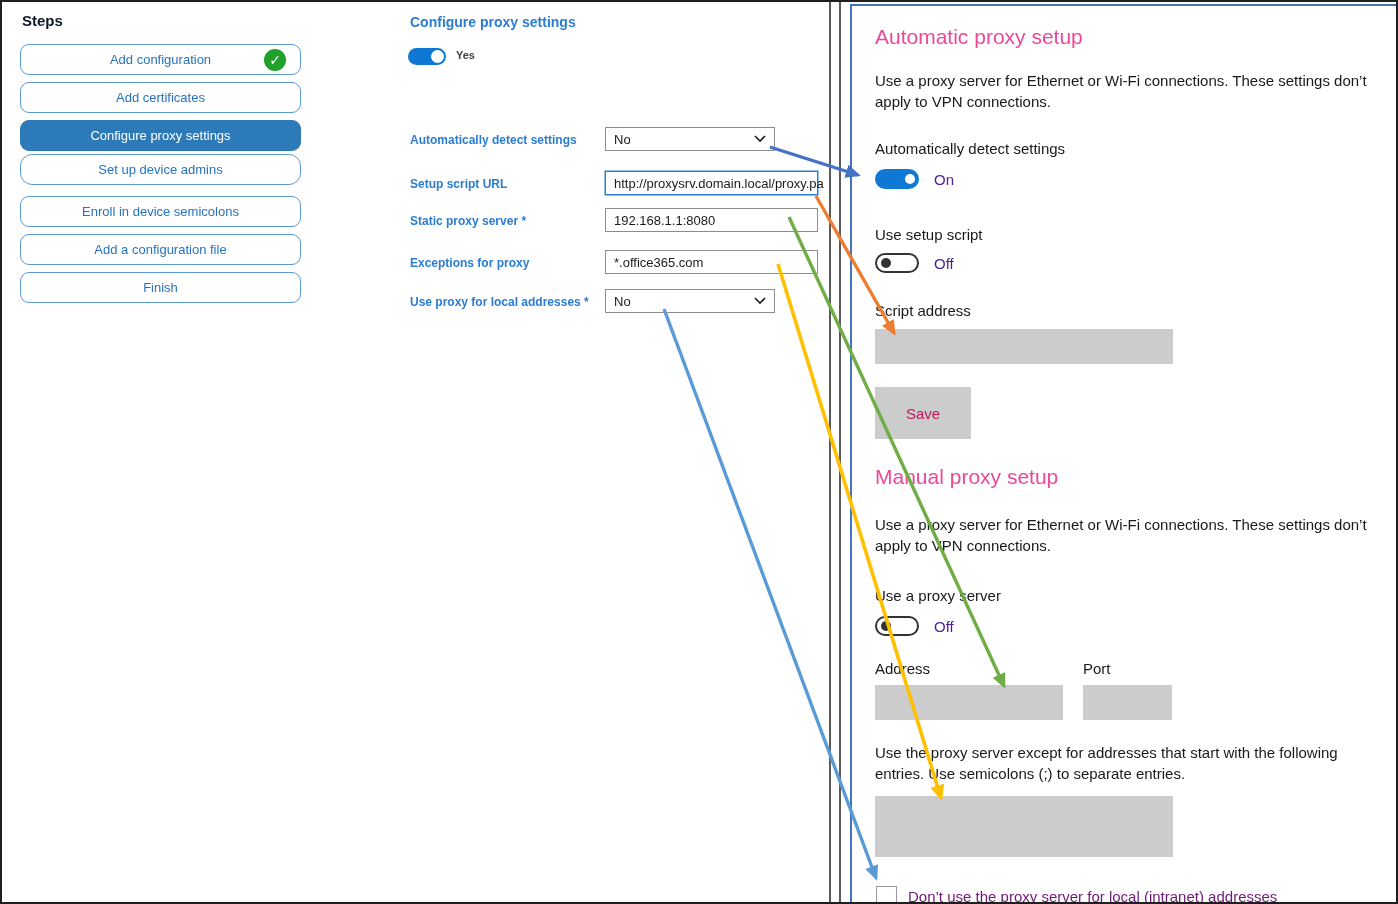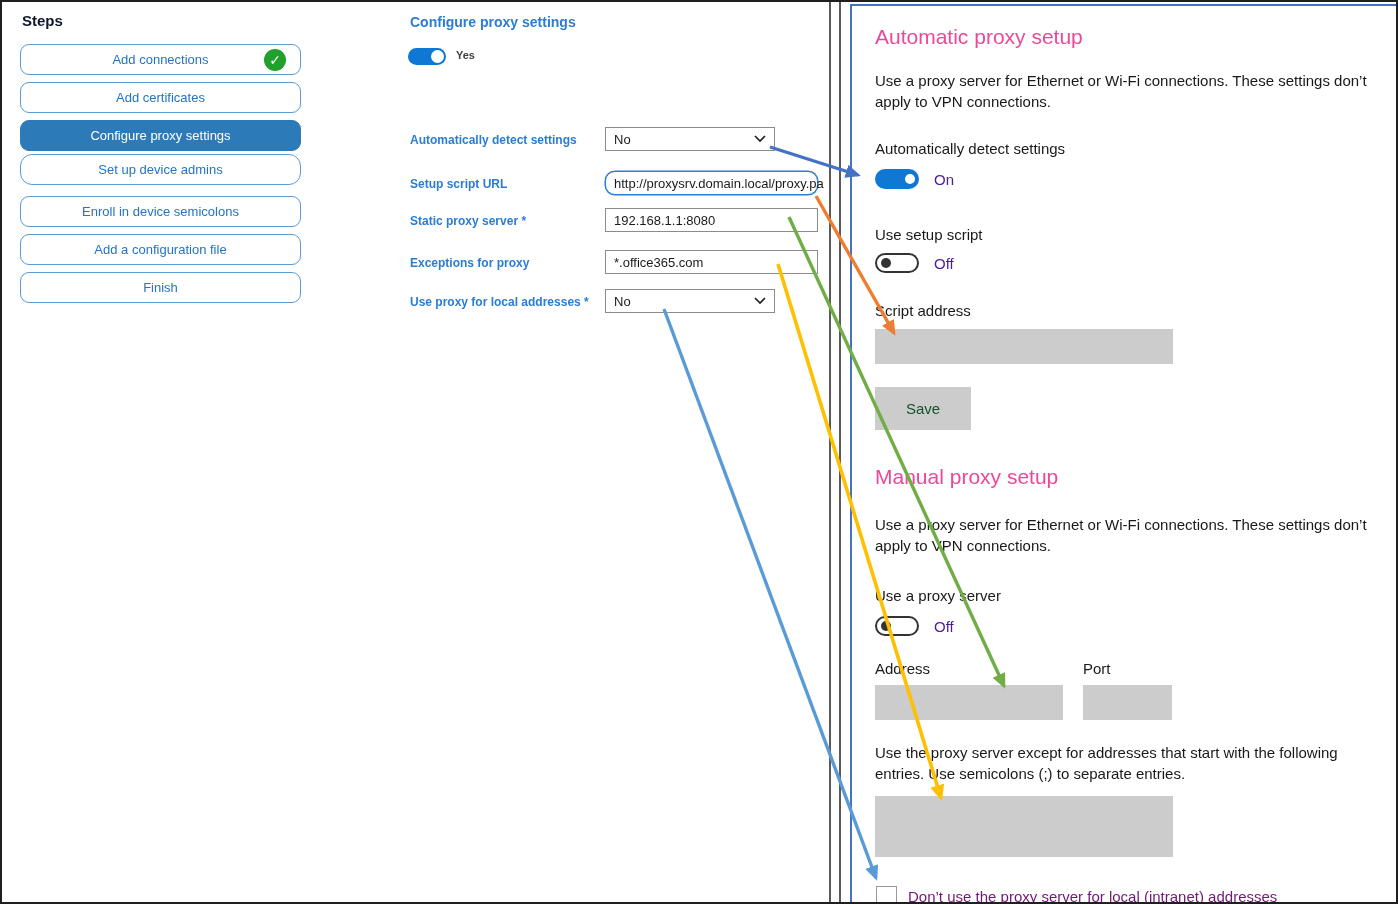--- a/index.html
+++ b/index.html
@@ -52,34 +52,34 @@
     border:2px solid #4472c4;background:#fff;}
   .h1{font-size:21px;font-weight:400;color:#ec4899;}
   .body-text{font-size:15px;line-height:21px;color:#191919;width:508px;}
   .ctl-label{font-size:15px;color:#191919;}
   .toggle-on{width:44px;height:20px;border-radius:10px;background:#0f78d4;cursor:pointer;}
   .toggle-on .knob{position:absolute;right:4px;top:5px;width:10px;height:10px;border-radius:50%;background:#fff;}
   .toggle-off{width:44px;height:20px;border-radius:10px;background:#fff;border:2px solid #333;box-sizing:border-box;cursor:pointer;}
   .toggle-off .knob{position:absolute;left:4px;top:3px;width:10px;height:10px;border-radius:50%;background:#333;}
   .state-label{font-size:15px;color:#4c1d95;}
   .gray-box{background:#cccccc;cursor:text;}
-  .save-btn{width:96px;height:43px;background:#cccccc;color:#14532d;font-size:15px;
+  .save-btn{width:96px;height:52px;background:#cccccc;color:#be185d;font-size:15px;
     display:flex;align-items:center;justify-content:center;cursor:pointer;}
   .cbx{width:21px;height:21px;box-sizing:border-box;border:1px solid #9a9a9a;background:#fff;cursor:pointer;}
   .cbx-label{font-size:15px;color:#701a75;}
 
   svg.arrows{position:absolute;left:0;top:0;z-index:50;pointer-events:none;}
 </style>
 </head>
 <body>
 
 <div class="abs steps-title">Steps</div>
 
 <div class="abs step-btn" style="top:44px;">
-  <span>Add connections</span>
+  <span>Add configuration</span>
   <span class="check-badge">✓</span>
 </div>
 <div class="abs step-btn" style="top:82px;">
   <span>Add certificates</span>
 </div>
 <div class="abs step-btn selected" style="top:120px;">
   <span>Configure proxy settings</span>
 </div>
 <div class="abs step-btn" style="top:154px;border-radius:12px;">
   <span>Set up device admins</span>
@@ -103,21 +103,21 @@
 
 <div class="abs f-label" style="top:133px;">Automatically detect settings</div>
 <div class="abs f-ctl f-select" style="top:127px;">
   <span>No</span>
   <svg class="chev" width="12" height="8" viewBox="0 0 12 8">
       <polyline points="1,1 6,6 11,1" fill="none" stroke="#222" stroke-width="1.7"></polyline>
     </svg>
 </div>
 
 <div class="abs f-label" style="top:177px;">Setup script URL</div>
-<div class="abs f-ctl f-text focused" style="top:171px;border-radius:10px;">
+<div class="abs f-ctl f-text focused" style="top:171px;">
   <span>http://proxysrv.domain.local/proxy.pa</span>
 </div>
 
 <div class="abs f-label" style="top:214px;">Static proxy server *</div>
 <div class="abs f-ctl f-text" style="top:208px;">
   <span>192.168.1.1:8080</span>
 </div>
 
 <div class="abs f-label" style="top:256px;">Exceptions for proxy</div>
 <div class="abs f-ctl f-text" style="top:250px;">

